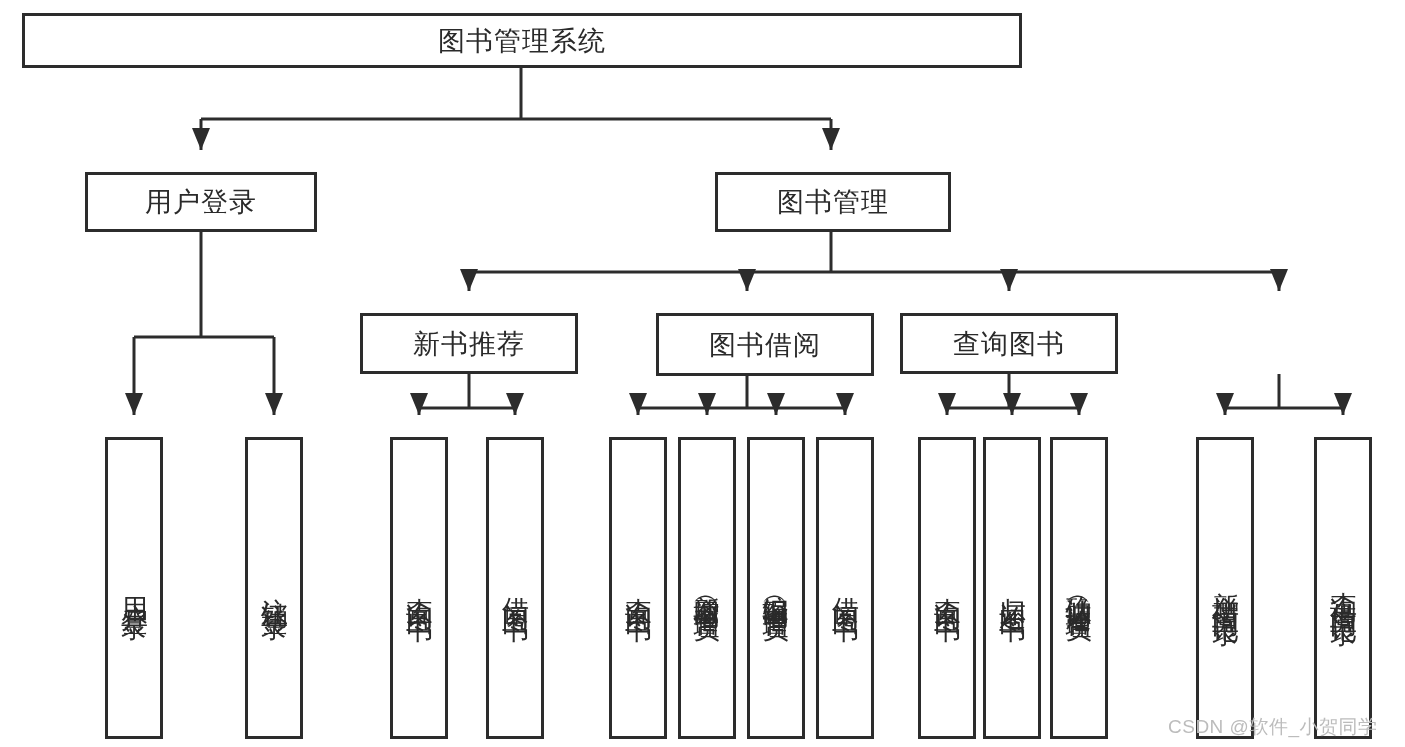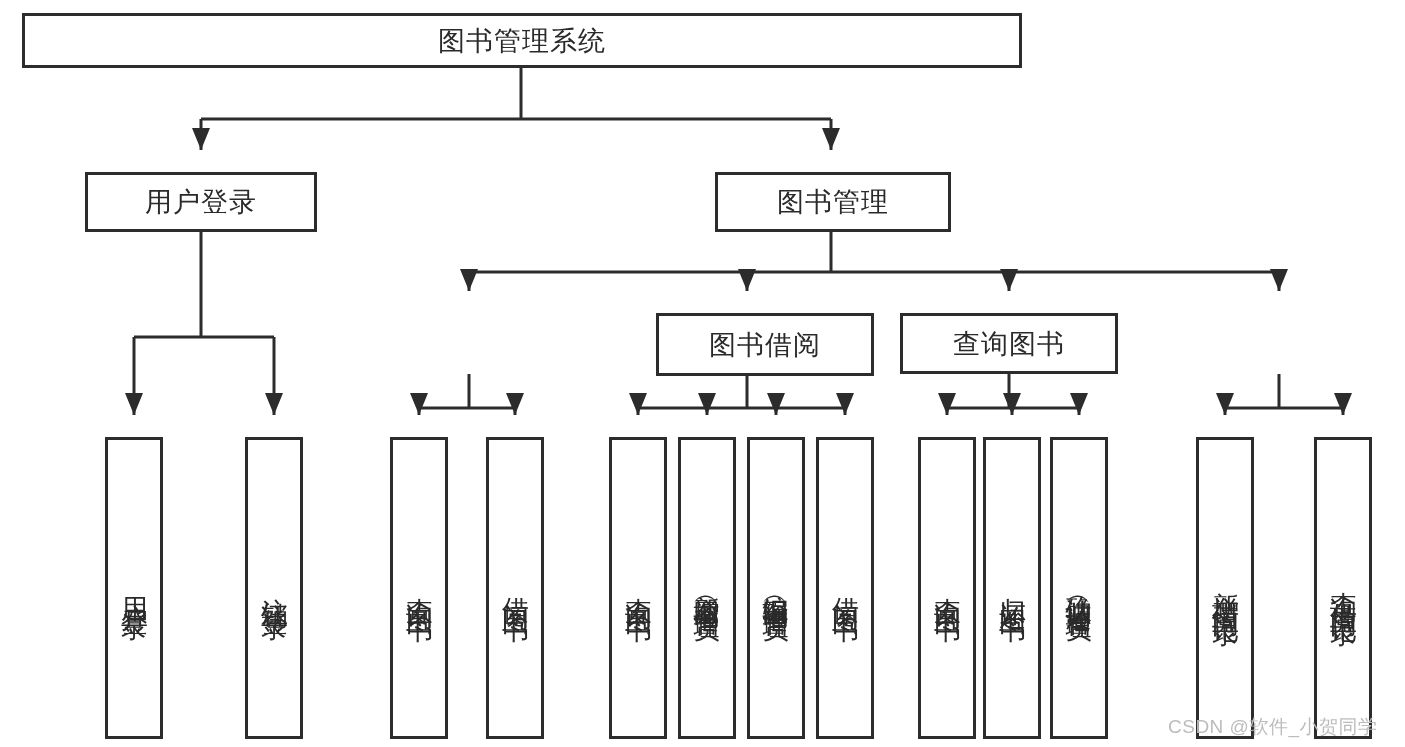--- a/index.html
+++ b/index.html
@@ -104,20 +104,23 @@
     <span class="lbl">图书管理系统</span>
   </div>
 
   <div class="box hbox" style="left:85px;top:172px;width:232px;height:60px">
     <span class="lbl">用户登录</span>
   </div>
   <div class="box hbox" style="left:715px;top:172px;width:236px;height:60px">
     <span class="lbl">图书管理</span>
   </div>
 
+  <div class="box hbox" style="left:360px;top:313px;width:218px;height:61px">
+    <span class="lbl">新书推荐</span>
+  </div>
   <div class="box hbox" style="left:656px;top:313px;width:218px;height:63px">
     <span class="lbl">图书借阅</span>
   </div>
   <div class="box hbox" style="left:900px;top:313px;width:218px;height:61px">
     <span class="lbl">查询图书</span>
   </div>
 
   <div class="box vbox" style="left:105px;top:437px;width:58px;height:302px">
     <span class="lbl">用户登录</span>
   </div>

